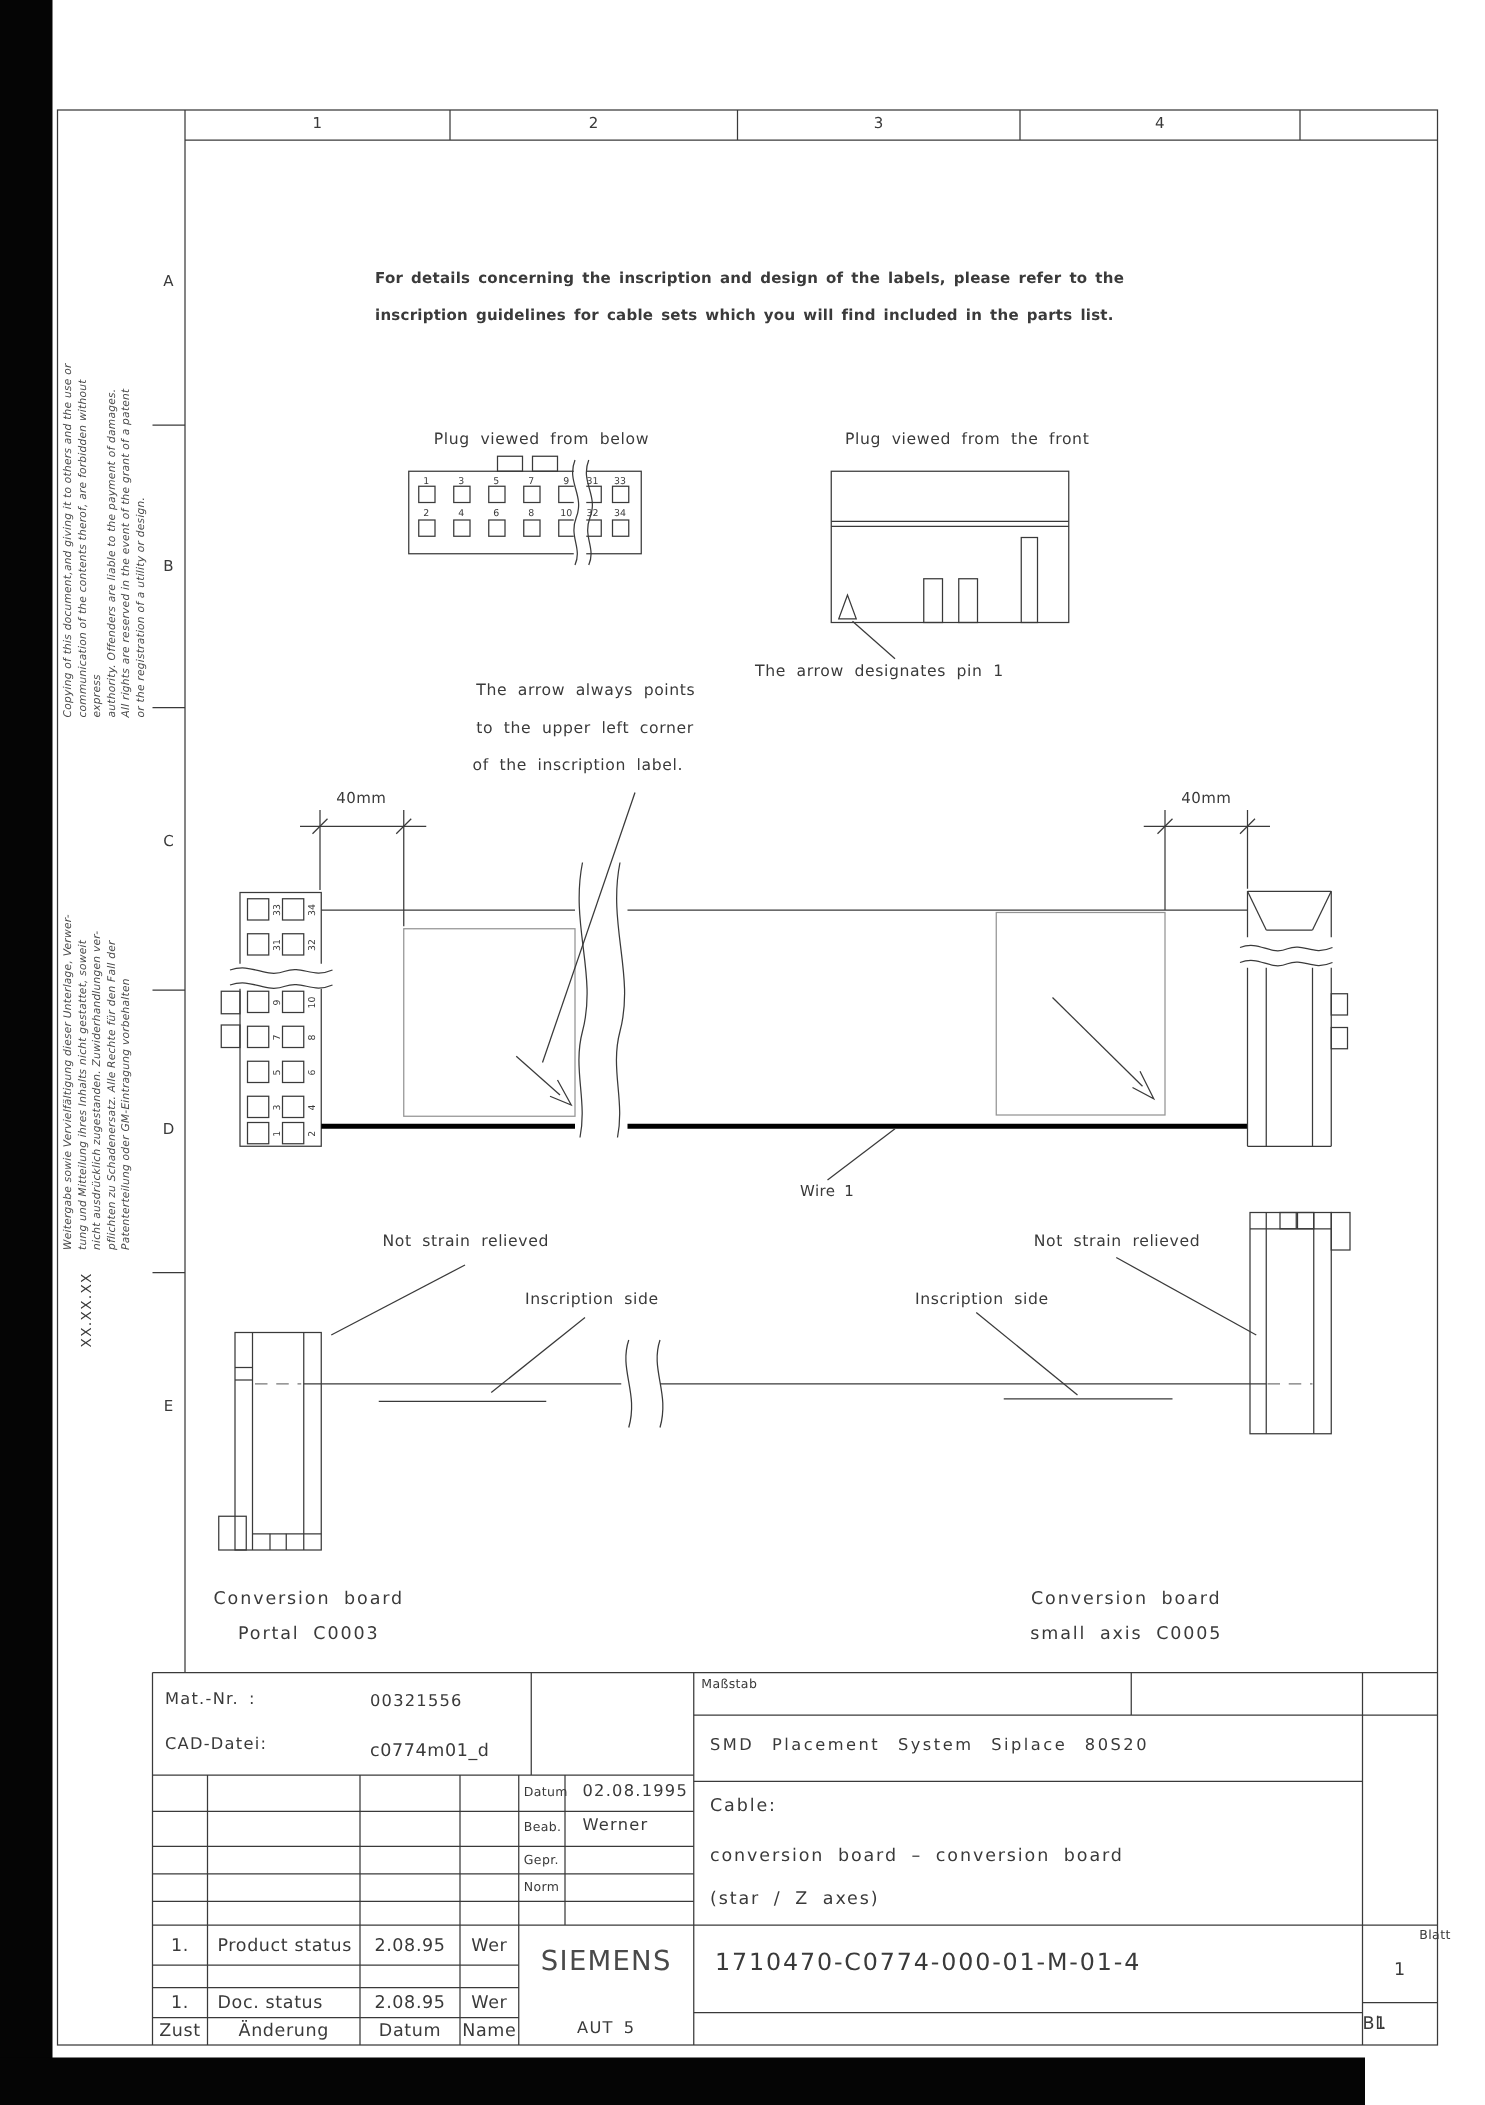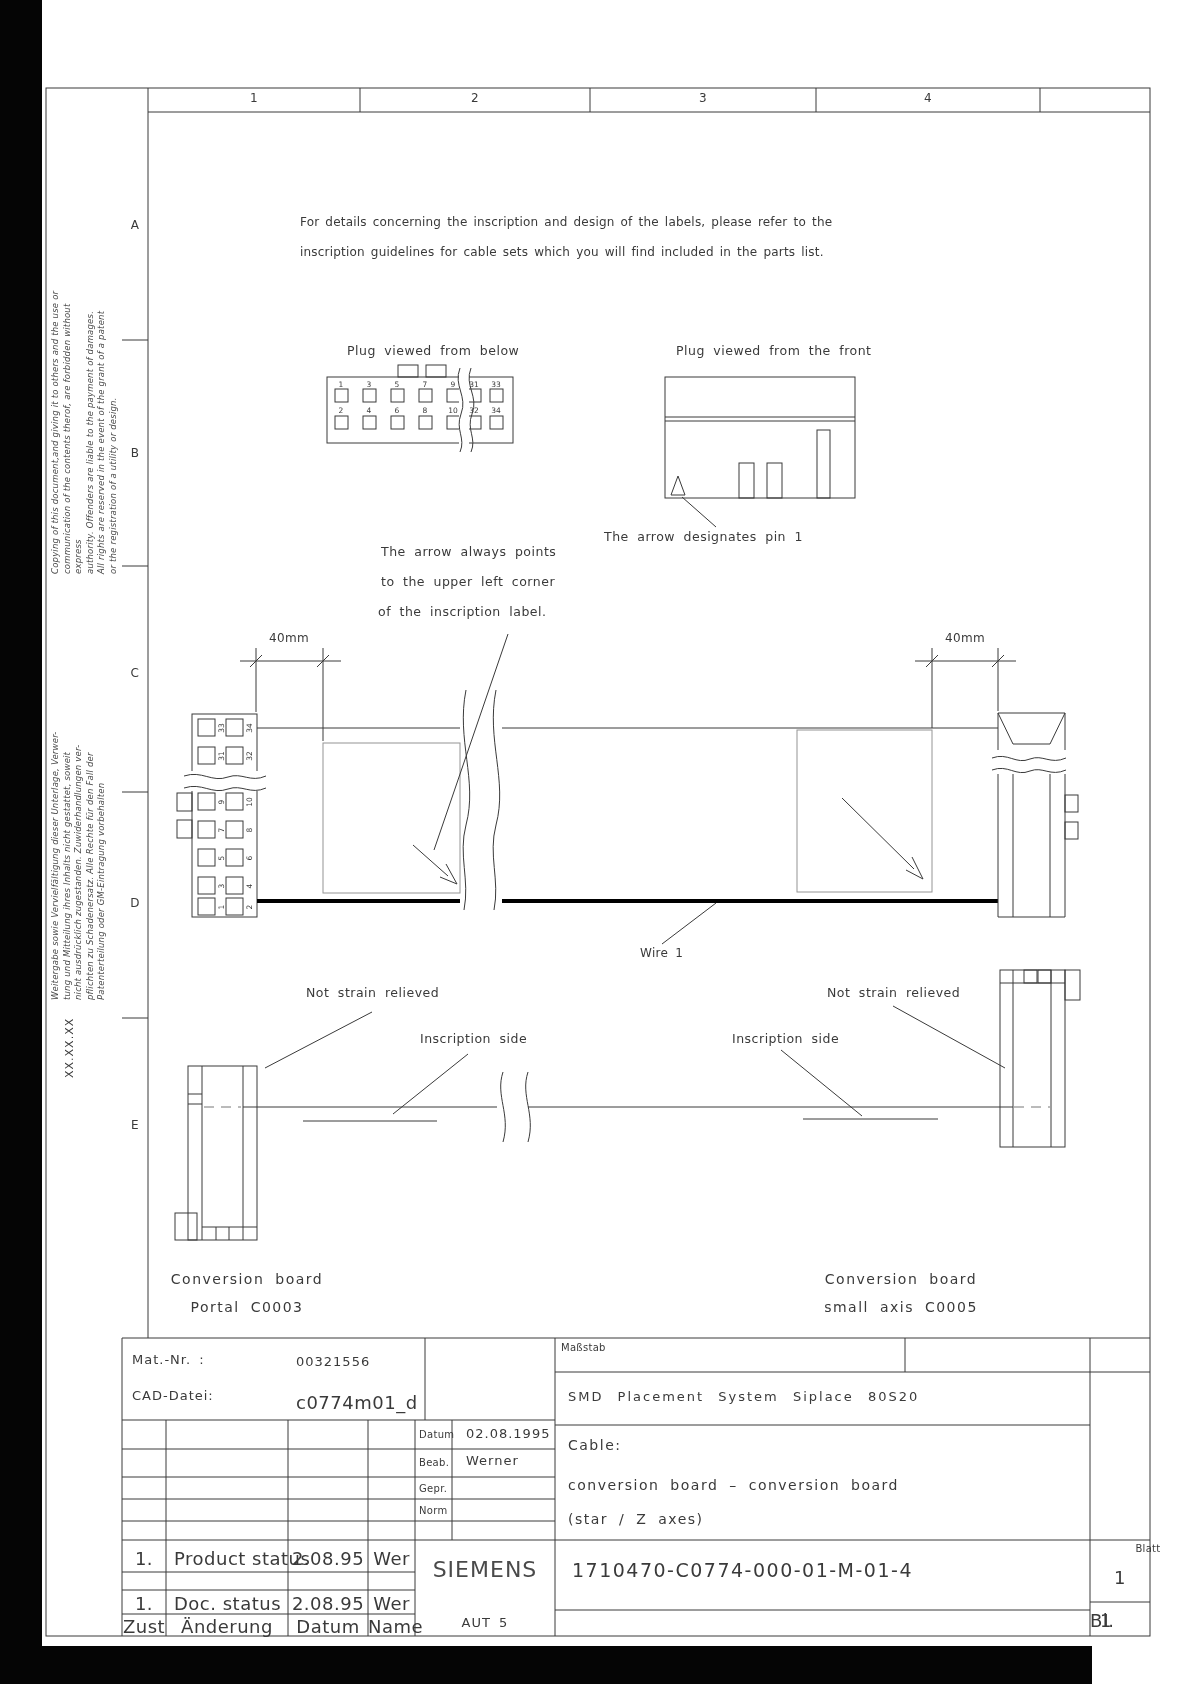--- a/index.html
+++ b/index.html
@@ -2,27 +2,27 @@
 <html><head>
 <meta charset="utf-8">
 <style>
   html,body{margin:0;padding:0;background:#e8e8e8;}
   .page{position:relative;width:1188px;height:1684px;background:#ffffff;overflow:hidden;
         font-family:"DejaVu Sans", sans-serif;color:#3a3a3a;}
   .bar{position:absolute;background:#050505;}
   .t{position:absolute;white-space:pre;line-height:1.15;}
   .c{text-align:center;}
   .title{font-size:14px;letter-spacing:1.5px;word-spacing:5px;}
-  .body12{font-size:12px;letter-spacing:.2px;word-spacing:2px;}
+  .body12{font-size:12px;letter-spacing:.2px;word-spacing:2px;font-weight:bold;}
   .cap{font-size:12.5px;letter-spacing:.5px;word-spacing:4px;}
   .small12{font-size:12px;letter-spacing:.3px;word-spacing:3px;}
   .ruler{font-size:12px;letter-spacing:.5px;}
   .board{font-size:14px;letter-spacing:1.5px;word-spacing:5px;}
   .tb13{font-size:13px;letter-spacing:1px;word-spacing:3px;}
-  .tb12{font-size:18px;letter-spacing:.5px;}
+  .tb12{font-size:14px;letter-spacing:.5px;}
   .tb10{font-size:10px;letter-spacing:.3px;}
   .sys{font-size:13px;letter-spacing:2px;word-spacing:8px;}
   .cable{font-size:14px;letter-spacing:1.5px;word-spacing:5px;}
   .doc{font-size:19px;letter-spacing:1.5px;}
   .brand{font-size:22px;letter-spacing:1px;color:#4a4a4a;}
   .rot{transform:rotate(-90deg);transform-origin:0 0;}
   .copyright{font-size:8.5px;font-style:italic;line-height:11.5px;letter-spacing:.2px;
              white-space:pre-line;color:#4a4a4a;}
   .datemark{font-size:11px;letter-spacing:1px;}
   svg{position:absolute;left:0;top:0;}

